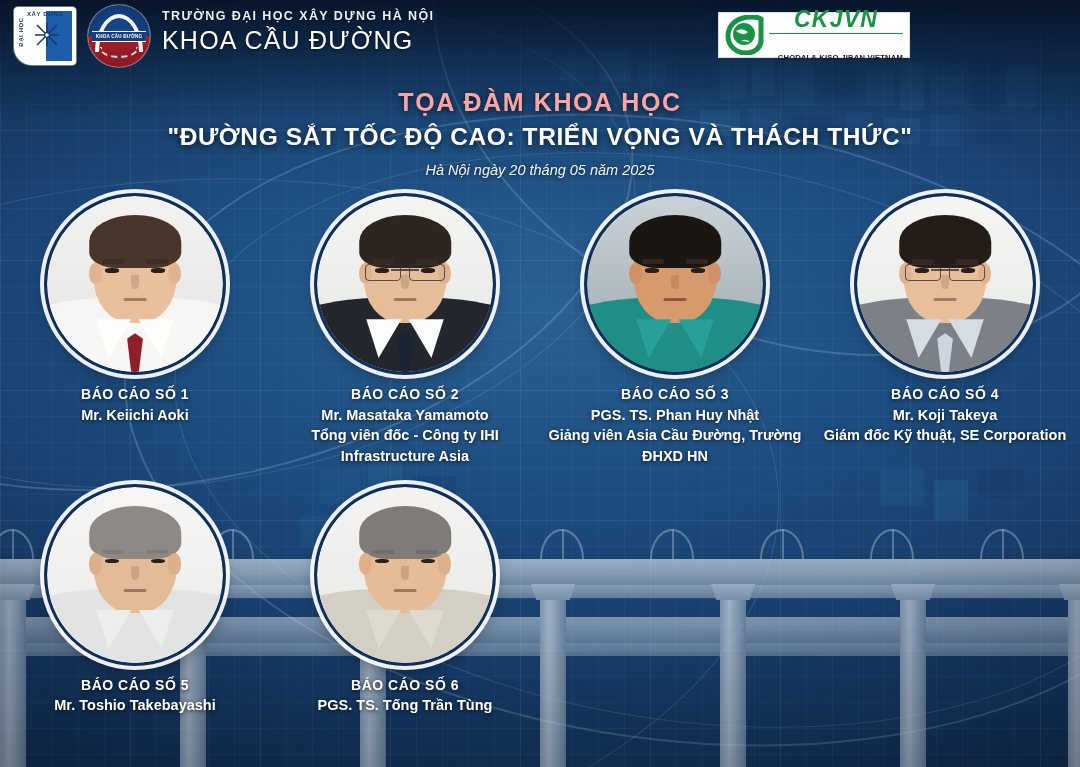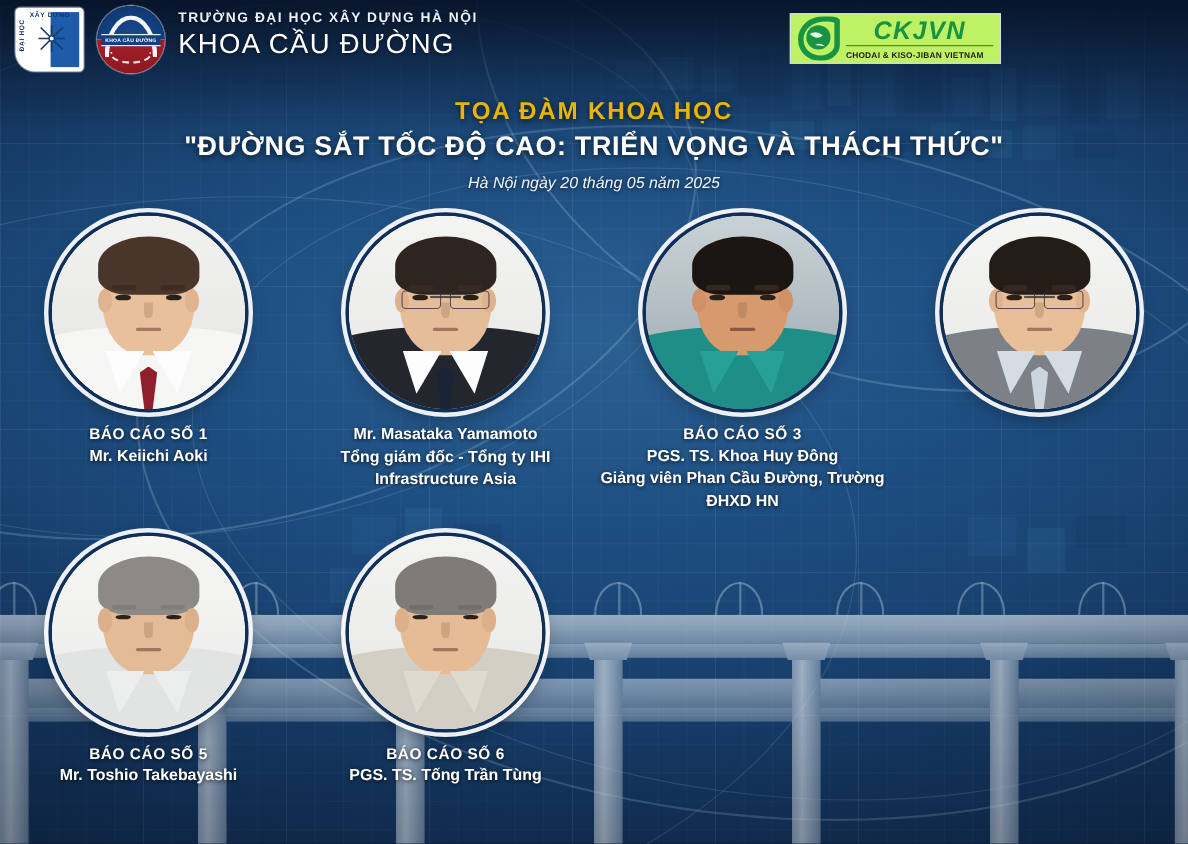--- a/index.html
+++ b/index.html
@@ -141,40 +141,40 @@
     color:#e8f0f8; font-size:12.5px; letter-spacing:1.4px; font-weight:600;
     text-shadow:0 1px 2px rgba(0,0,0,.5);
   }
   .uni-line2{
     color:#ffffff; font-size:25px; letter-spacing:1.2px; margin-top:3px; font-weight:400;
     text-shadow:0 1px 3px rgba(0,0,0,.55);
   }
 
   .logo-ckjvn{
     position:absolute; right:14px; top:12px; width:192px; height:46px;
-    background:#bef264; border:1px solid #d7dde3;
+    background:#ffffff; border:1px solid #d7dde3;
     display:flex; align-items:center; padding:2px 6px;
   }
   .ckjvn-mark{ width:42px; height:40px; position:relative; flex:0 0 auto; }
   .ckjvn-right{ flex:1; padding-left:2px; }
   .ckjvn-name{
     font-family:"Liberation Sans", sans-serif;
     font-size:23px; font-weight:bold; font-style:italic; color:#179343;
     letter-spacing:1.2px; line-height:1; text-align:center;
   }
   .ckjvn-sub{
     margin-top:2px; font-size:7.6px; font-weight:bold; color:#1b1b1b;
-    letter-spacing:.2px; text-align:left; white-space:nowrap;
-    border-top:1px solid #179343; padding-top:4px;
+    letter-spacing:.2px; text-align:right; white-space:nowrap;
+    border-top:1px solid #179343; padding-top:19px;
   }
 
   
   .title-wrap{ position:absolute; left:0; top:88px; width:1080px; text-align:center; z-index:6; }
   .title-1{
-    color:#eab308; font-size:22px; font-weight:bold; letter-spacing:1.6px;
+    color:#fca5a5; font-size:25px; font-weight:bold; letter-spacing:1.6px;
     text-shadow:0 2px 6px rgba(0,0,0,.65);
   }
   .title-2{
     color:#ffffff; font-size:24.5px; font-weight:bold; letter-spacing:.6px; margin-top:6px;
     text-shadow:0 2px 6px rgba(0,0,0,.65);
   }
   .title-date{
     color:#f0f5fa; font-size:14.5px; font-style:italic; margin-top:11px;
     text-shadow:0 1px 4px rgba(0,0,0,.6);
   }
@@ -424,22 +424,23 @@
         <div class="p-glasses"></div>
           <div class="p-gbridge"></div>
         <div class="p-nose"></div>
           <div class="p-mouth"></div>
         <div class="p-collarL"></div>
           <div class="p-collarR"></div>
         <div class="p-tie" style="background:#1b2436;"></div>
       </div>
     </div>
     <div class="caption">
+      <div class="cap-no">BÁO CÁO SỐ 2</div>
       <div class="cap-name">Mr. Masataka Yamamoto</div>
-      <div class="cap-role">Tổng giám đốc - Tổng ty IHI Infrastructure Asia</div>
+      <div class="cap-role">Tổng viên đốc - Công ty IHI Infrastructure Asia</div>
     </div>
   </div>
 
   <div class="card">
     <div class="avatar">
       <div class="photo">
         <div class="p-bg" style="background:linear-gradient(180deg,#c9d2d6,#aeb9bf 60%,#8d9aa2);"></div>
         <div class="p-shoulders" style="background:#1f8e86;"></div>
         <div class="p-neck" style="background:#c98f63;"></div>
         <div class="p-head" style="background:#d79a6d;"></div>
@@ -451,22 +452,22 @@
         <div class="p-eye l"></div>
           <div class="p-eye r"></div>
         <div class="p-nose"></div>
         <div class="p-mouth" style="background:rgba(90,45,40,.6);"></div>
         <div class="p-collarL" style="background:#27a097;"></div>
         <div class="p-collarR" style="background:#27a097;"></div>
       </div>
     </div>
     <div class="caption">
       <div class="cap-no">BÁO CÁO SỐ 3</div>
-      <div class="cap-name">PGS. TS. Khoa Huy Đông</div>
-      <div class="cap-role">Giảng viên Phan Cầu Đường, Trường ĐHXD HN</div>
+      <div class="cap-name">PGS. TS. Phan Huy Nhật</div>
+      <div class="cap-role">Giảng viên Asia Cầu Đường, Trường ĐHXD HN</div>
     </div>
   </div>
 
   <div class="card">
     <div class="avatar">
       <div class="photo">
         <div class="p-bg" style="background:linear-gradient(180deg,#f5f5f3,#e8e9e7);"></div>
         <div class="p-shoulders" style="background:#7c8188;"></div>
         <div class="p-neck" style="background:#dcab87;"></div>
         <div class="p-head" style="background:#e9bf99;"></div>
@@ -479,20 +480,25 @@
           <div class="p-eye r"></div>
         <div class="p-glasses"></div>
           <div class="p-gbridge"></div>
         <div class="p-nose"></div>
           <div class="p-mouth"></div>
         <div class="p-collarL" style="background:#d6dce4;"></div>
         <div class="p-collarR" style="background:#d6dce4;"></div>
         <div class="p-tie" style="background:#cdd5de;"></div>
       </div>
     </div>
+    <div class="caption">
+      <div class="cap-no">BÁO CÁO SỐ 4</div>
+      <div class="cap-name">Mr. Koji Takeya</div>
+      <div class="cap-role">Giám đốc Kỹ thuật, SE Corporation</div>
+    </div>
   </div>
 
   <div class="card">
     <div class="avatar">
       <div class="photo">
         <div class="p-bg" style="background:linear-gradient(180deg,#f6f6f4,#eaebe9);"></div>
         <div class="p-shoulders" style="background:#e2e4e3;"></div>
         <div class="p-neck" style="background:#d6a985;"></div>
         <div class="p-head" style="background:#e3bb96;"></div>
         <div class="p-hair" style="background:#8d8a86;"></div>

